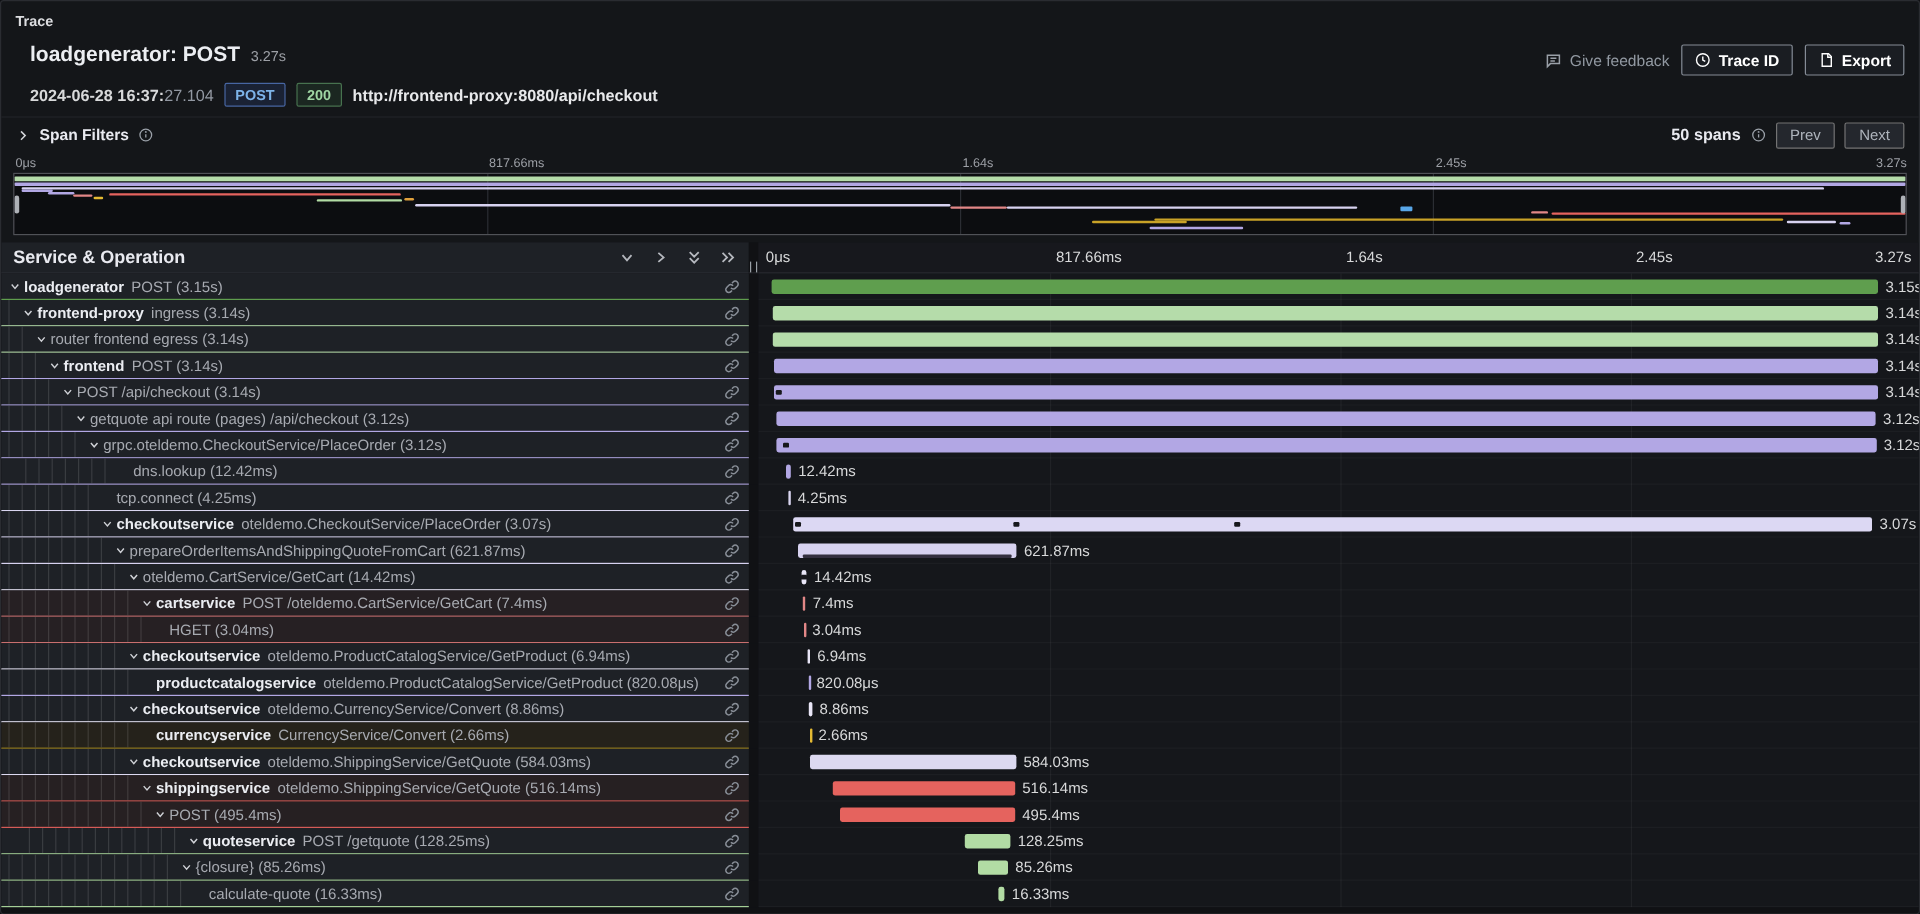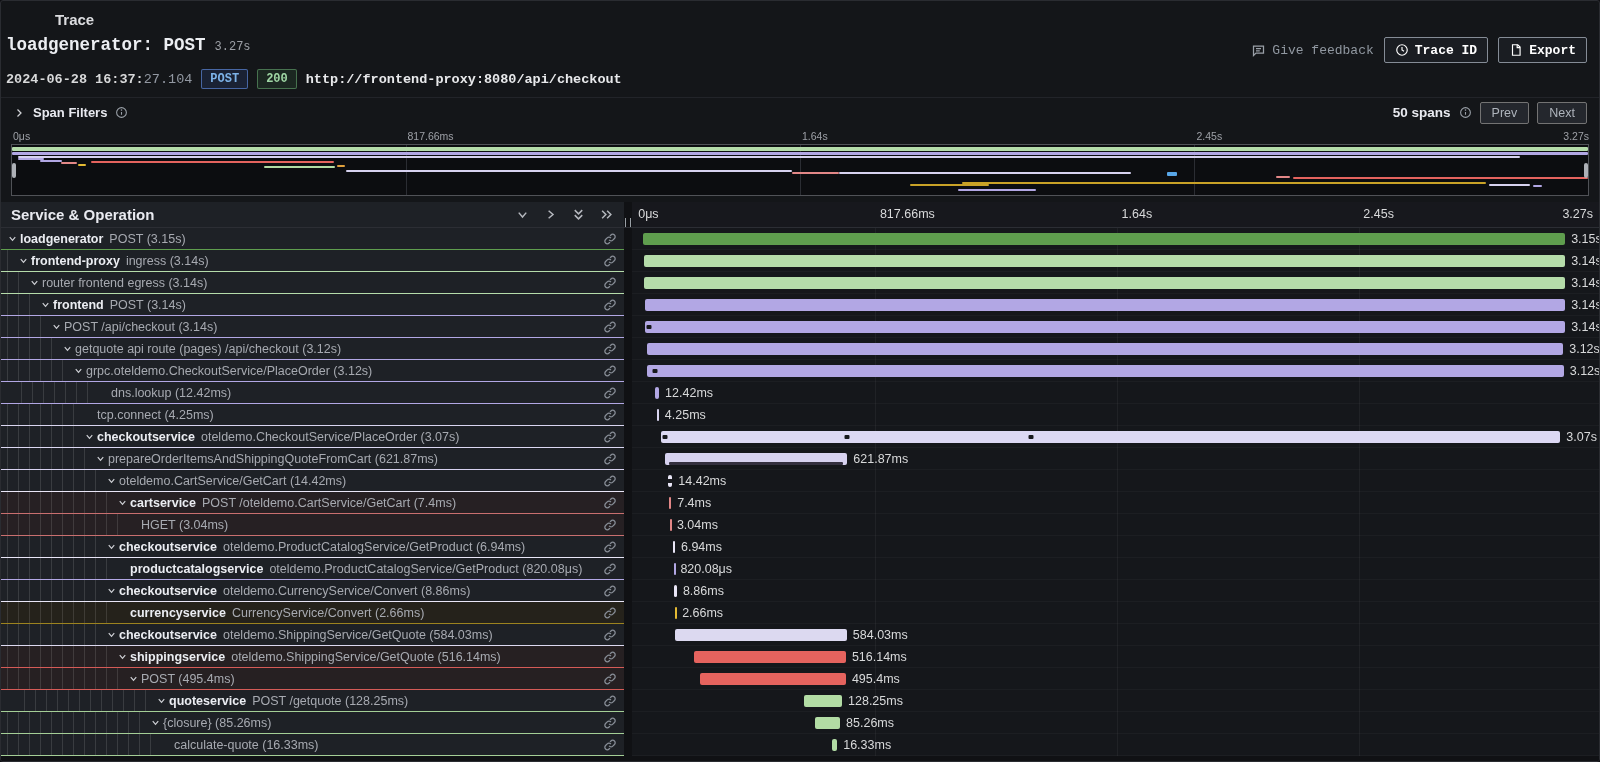--- a/index.html
+++ b/index.html
@@ -1,23 +1,23 @@
 <!DOCTYPE html>
 <html><head>
 <meta charset="utf-8">
 <style>
   * { box-sizing: border-box; margin: 0; padding: 0; }
   html,body { width:1600px; height:762px; background:#0e0f12; font-family:"Liberation Sans", sans-serif; overflow:hidden; }
   .panel { width:1600px; height:762px; background:#141619; border:1px solid #2a2c31; border-radius:3px; overflow:hidden; position:relative; }
 
   
-  .panel-title { height:32px; padding:10px 12px 0; font-size:15px; font-weight:700; color:#dcdde0;margin-left:42px; }
+  .panel-title { height:32px; padding:10px 12px 0; font-size:12px; font-weight:700; color:#dcdde0; }
 
   
-  .trace-head { padding:2px 5px 8px; position:relative;font-family:Liberation Mono, monospace; }
+  .trace-head { padding:2px 24px 8px; position:relative; }
   .th-row1 { display:flex; align-items:baseline; height:28px; }
   .t-title { font-size:17.5px; font-weight:700; color:#eceef2; }
   .t-dur { font-size:12px; color:#9da0a6; margin-left:9px; }
   .th-actions { position:absolute; right:12px; top:4px; display:flex; align-items:center; gap:10px; }
   .feedback { display:flex; align-items:center; gap:6px; color:#9198a1; font-size:13px; cursor:pointer; }
   .hbtn { display:flex; align-items:center; gap:6px; background:#1a1d22; border:1px solid #858c96; border-radius:2px; color:#ffffff; font-weight:700; font-size:13px; height:26px; padding:0 10px; cursor:pointer; font-family:inherit; }
   .th-row2 { display:flex; align-items:center; margin-top:6px; gap:9px; }
   .ts { font-size:13.5px; color:#d8d9da; font-weight:600; }
   .ts-frac { color:#9298a2; font-weight:400; }
   .badge { font-size:12px; font-weight:700; padding:2px 8px; border-radius:2px; }

